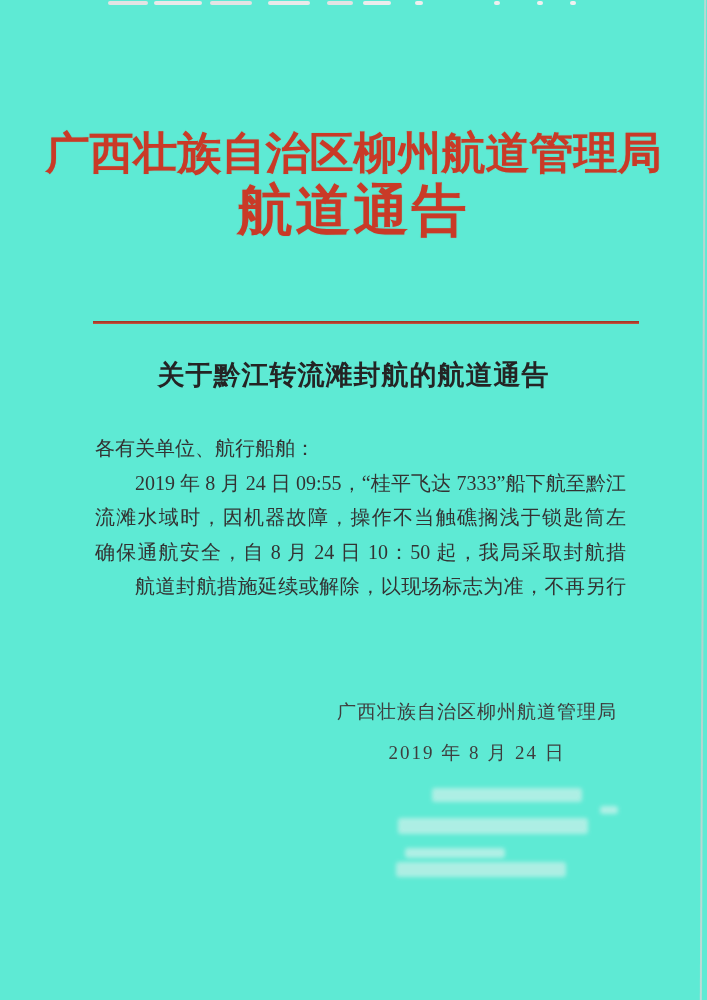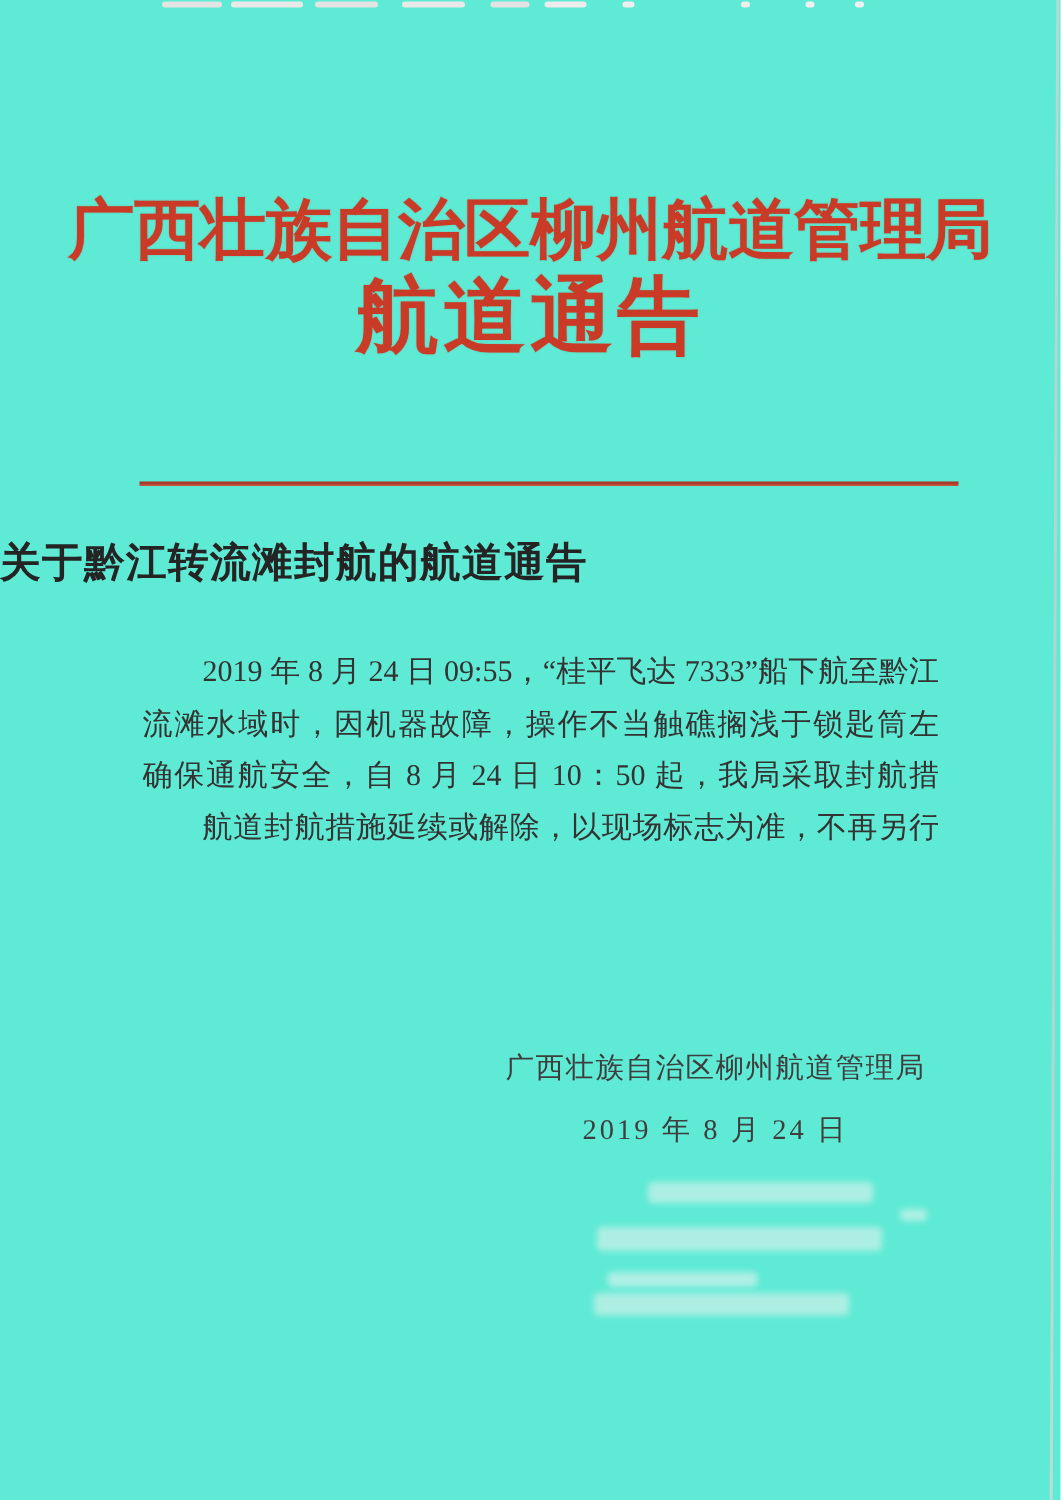--- a/index.html
+++ b/index.html
@@ -64,20 +64,21 @@
     font-size:19px;
     letter-spacing:2px;
     white-space:nowrap;
   }
   .red-rule{
     position:absolute;top:321px;left:93px;width:546px;height:3px;
     background:linear-gradient(#9c3423,var(--rule-red) 55%,#c75a44);
   }
   .notice-title{
     position:absolute;top:357px;left:0;width:100%;
+    text-align:center;
     color:#242424;
     font-size:27px;font-weight:bold;
     letter-spacing:1px;
     white-space:nowrap;
   }
   .body-text{
     position:absolute;top:431px;left:95px;width:531px;
     color:var(--ink);
     font-size:20px;
     line-height:34.6px;
@@ -126,20 +127,21 @@
   <div class="right-scan-line"></div>
 
   <div class="issuer">广西壮族自治区柳州航道管理局</div>
   <div class="doc-type">航道通告</div>
 
   <div class="red-rule"></div>
 
   <div class="notice-title">关于黔江转流滩封航的航道通告</div>
 
   <div class="body-text">
+    <div class="line salutation">各有关单位、航行船舶：</div>
     <div class="line indent fill">2019 年 8 月 24 日 09:55，“桂平飞达 7333”船下航至黔江转</div>
     <div class="line fill">流滩水域时，因机器故障，操作不当触礁搁浅于锁匙筒左岸。为</div>
     <div class="line fill">确保通航安全，自 8 月 24 日 10：50 起，我局采取封航措施，禁</div>
     <div class="line indent fill">航道封航措施延续或解除，以现场标志为准，不再另行通告。</div>
   </div>
 
   <div class="signature">
     <div class="sig-org">广西壮族自治区柳州航道管理局</div>
     <div class="sig-date">2019 年 8 月 24 日</div>
   </div>

